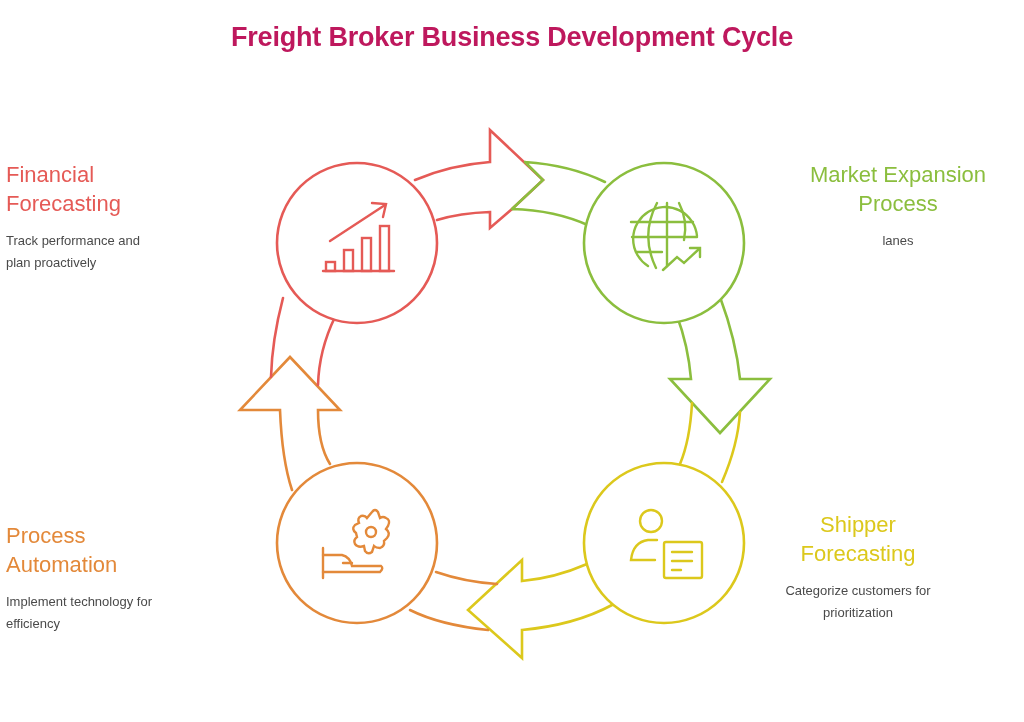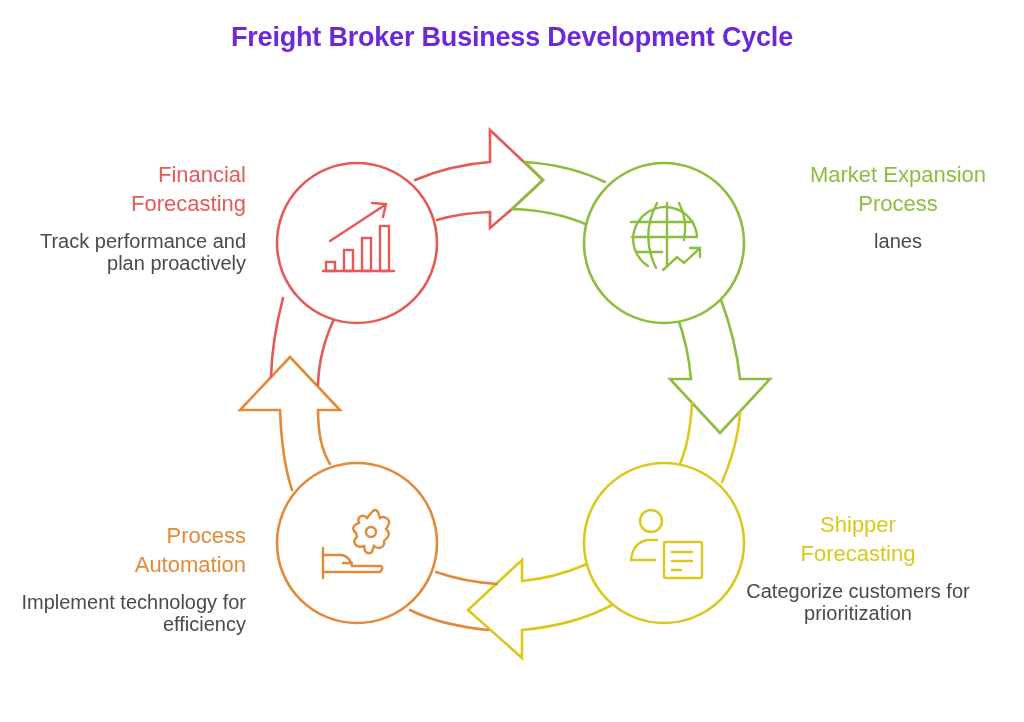--- a/index.html
+++ b/index.html
@@ -1,22 +1,22 @@
 <!DOCTYPE html>
 <html><head>
 <meta charset="utf-8">
 <style>
   html, body { margin:0; padding:0; background:#ffffff; }
   body { width:1024px; height:722px; position:relative; overflow:hidden; font-family:"Liberation Sans", sans-serif; }
-  .title { position:absolute; left:0; top:22px; width:1024px; text-align:center; font-size:27px; font-weight:bold; color:#6d28d9; letter-spacing:-0.2px; }
+  .title { position:absolute; left:0; top:22px; width:1024px; text-align:center; font-size:27px; font-weight:bold; color:#be185d; letter-spacing:-0.2px; }
   svg.diagram { position:absolute; left:0; top:0; }
   .label { position:absolute; width:240px; }
   .label .head { font-size:22px; line-height:29px; }
-  .label .desc { font-size:20px; line-height:22px; color:#4a4a4a; margin-top:12px; }
-  .left { text-align:right; }
+  .label .desc { font-size:13px; line-height:22px; color:#4a4a4a; margin-top:12px; }
+  .left { }
   .right { text-align:center; }
 </style>
 </head>
 <body>
 
 <div class="title">Freight Broker Business Development Cycle</div>
 
 <svg class="diagram" width="1024" height="722" viewBox="0 0 1024 722" fill="none" stroke-width="2.6" stroke-linejoin="miter" stroke-linecap="round">
 
   <path stroke="#E55A56" d="M415,180 Q450,165 490,162 L490,130 L543,180 L512,209 L490,228 L490,212 Q460,213 437,220"></path>

